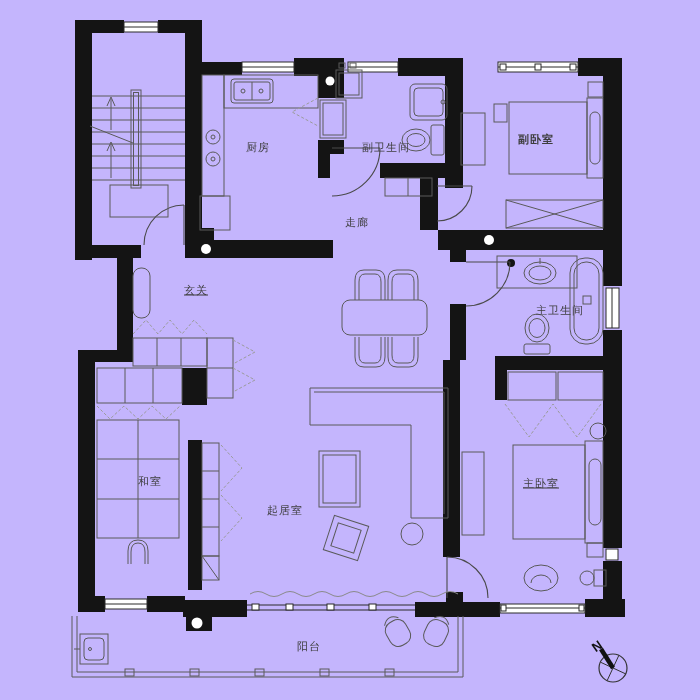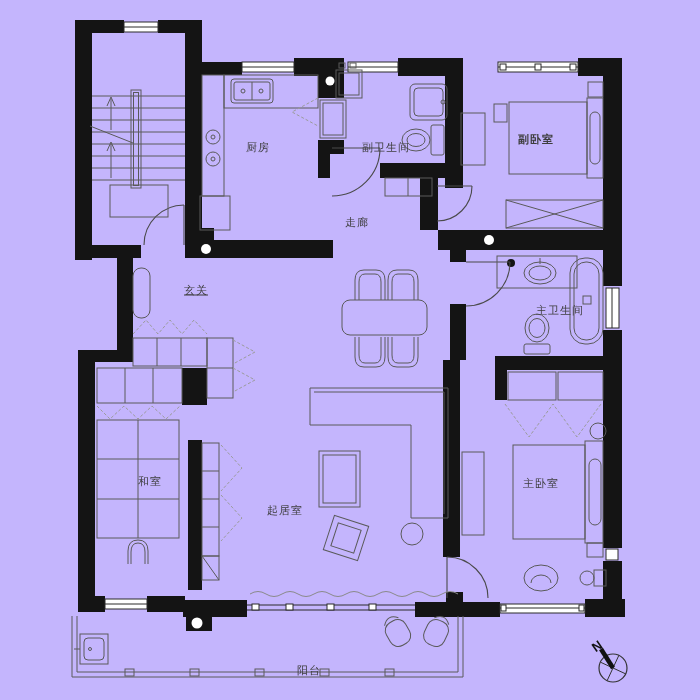--- a/index.html
+++ b/index.html
@@ -376,16 +376,16 @@
 </svg>
 
   <div class="lbl" style="left:258px;top:147px;">厨房</div>
   <div class="lbl" style="left:386px;top:147px;">副卫生间</div>
   <div class="lbl" style="left:536px;top:139px;font-weight:bold;">副卧室</div>
   <div class="lbl" style="left:357px;top:222px;">走廊</div>
   <div class="lbl" style="left:196px;top:290px;text-decoration:underline;">玄关</div>
   <div class="lbl" style="left:560px;top:310px;">主卫生间</div>
   <div class="lbl" style="left:138px;top:481px;margin-left:12px;">和室</div>
   <div class="lbl" style="left:285px;top:478px;margin-top:32px;">起居室</div>
-  <div class="lbl" style="left:541px;top:483px;">主卧室</div>
-  <div class="lbl" style="left:309px;top:646px;margin-top:24px;">阳台</div>
+  <div class="lbl" style="left:541px;top:483px;text-decoration:underline;">主卧室</div>
+  <div class="lbl" style="left:309px;top:646px;">阳台</div>
   <div class="north-lbl" style="left:597px;top:646px;">N</div>
 </div>
 
 </body></html>

